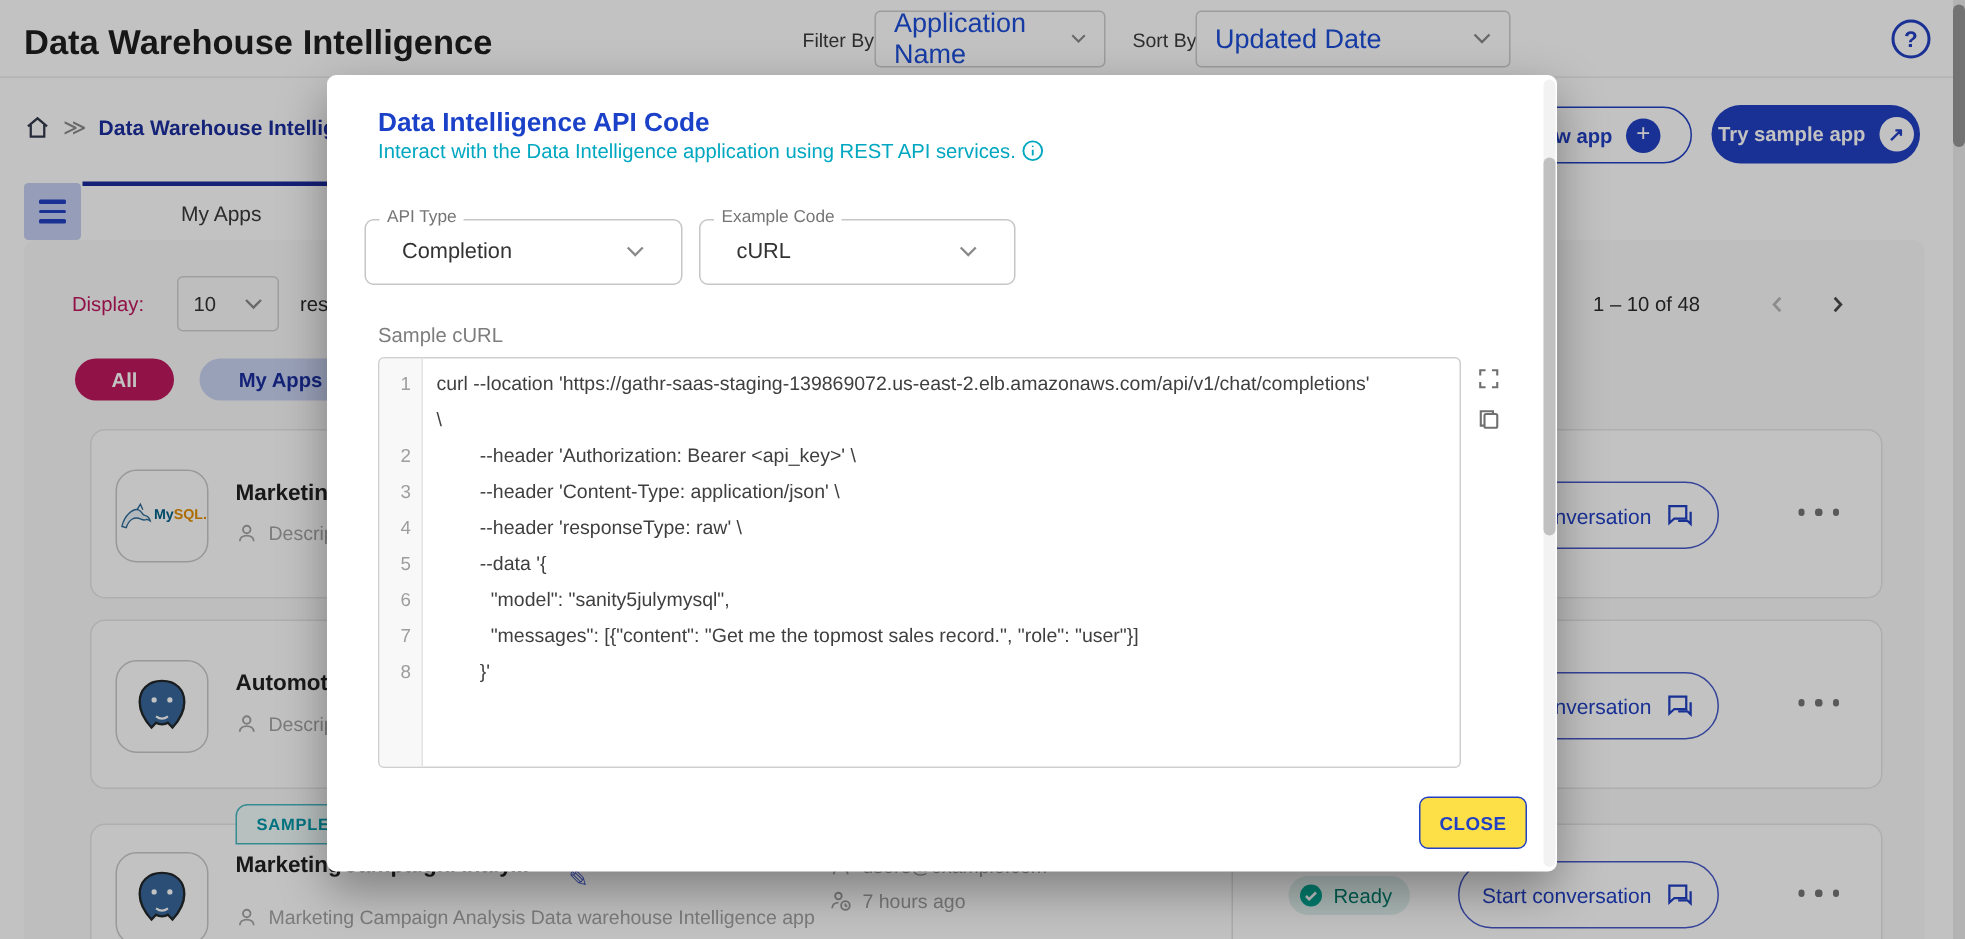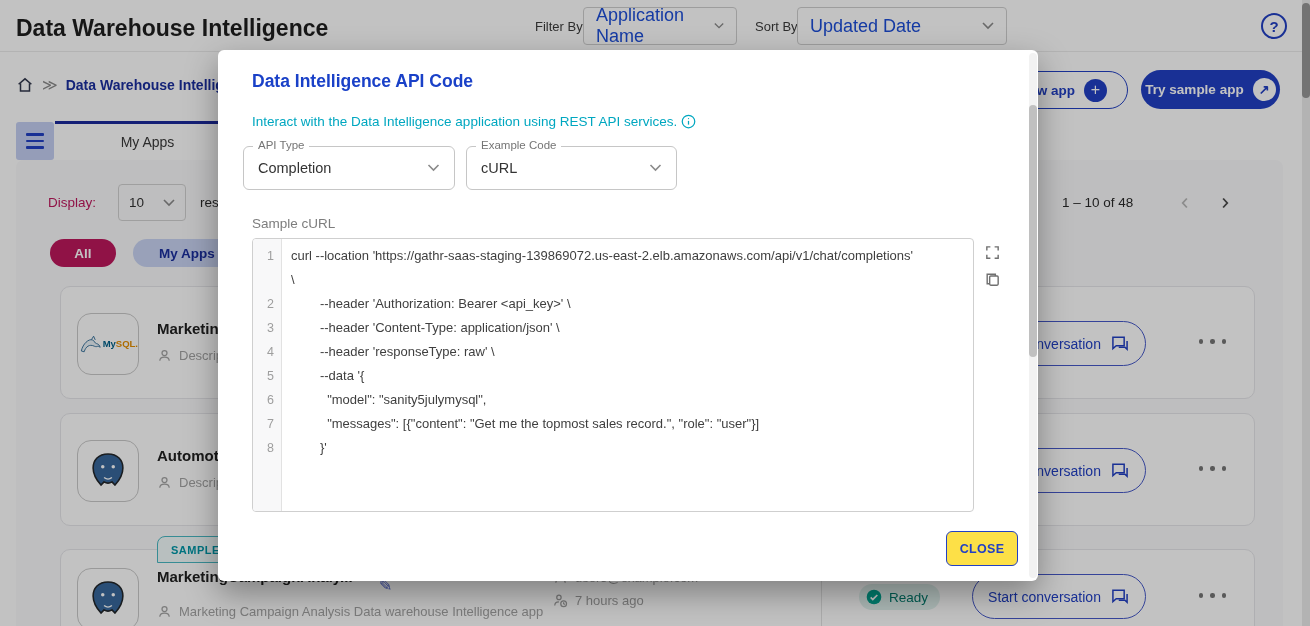--- a/index.html
+++ b/index.html
@@ -60,22 +60,22 @@
   .vdiv { position:absolute; left:760px; top:16px; width:1px; height:70px; background:#e3e3e3; }
   .ready-badge { position:absolute; left:798px; top:34px; height:26px; padding:0 12px 0 7px; border-radius:13px; background:#e0f1ed; display:flex; align-items:center; gap:7px; font-size:13.5px; font-weight:500; color:#00796b; }
 
   .pagescroll { position:absolute; right:0; top:0; width:8px; height:626px; background:#ececec; }
   .pagescroll .thumb { position:absolute; top:3px; left:0; width:8px; height:95px; background:#979797; border-radius:4px; }
 
   
   .overlay { position:absolute; left:0; top:0; width:1310px; height:626px; background:rgba(0,0,0,0.24); }
   .modal { position:absolute; left:218px; top:50px; width:820px; height:531px; background:#fff; border-radius:6px; box-shadow:0 12px 32px rgba(0,0,0,0.35); }
   .m-title { position:absolute; left:34px; top:21px; font-size:17.5px; font-weight:700; color:#1a41c8; }
-  .m-sub { position:absolute; left:34px; top:64px; font-size:13.5px; color:#00a7c0; display:flex; align-items:center; gap:4px; }
-  .mselect { position:absolute; top:96px; height:44px; border:1px solid #c6c6c6; border-radius:6px; display:flex; align-items:center; justify-content:space-between; padding:0 14px; font-size:14.5px; color:#333; background:#fff; }
+  .m-sub { position:absolute; left:34px; top:43px; font-size:13.5px; color:#00a7c0; display:flex; align-items:center; gap:4px; }
+  .mselect { position:absolute; top:96px; height:44px; border:1px solid #c6c6c6; border-radius:6px; display:flex; align-items:center; justify-content:space-between; padding:0 24px; font-size:14.5px; color:#333; background:#fff; }
   .mlabel { position:absolute; top:-8px; left:9px; background:#fff; padding:0 5px; font-size:11.5px; color:#757575; }
   .m-samplelabel { position:absolute; left:34px; top:166px; font-size:13.5px; color:#7d7d7d; }
   .codebox { position:absolute; left:34px; top:188px; width:722px; height:274px; border:1px solid #cfcfcf; border-radius:4px; background:#fff; overflow:hidden; }
   .codebox::before { content:''; position:absolute; left:0; top:0; bottom:0; width:28px; background:#f8f8f9; border-right:1px solid #e2e2e2; }
   .code-rows { position:relative; padding-top:5px; }
   .code-row { display:flex; }
   .ln { flex:0 0 28px; padding-right:7px; text-align:right; color:#9e9e9e; font-size:12.5px; line-height:24px; }
   .lt { flex:1; padding:0 12px 0 10px; white-space:pre-wrap; word-break:break-word; color:#3f3f3f; font-size:13px; line-height:24px; }
   .code-icons { position:absolute; left:766px; display:flex; flex-direction:column; gap:10px; }
   .m-scrolltrack { position:absolute; right:1px; top:3px; bottom:3px; width:8px; background:#f2f2f2; border-radius:4px; }

